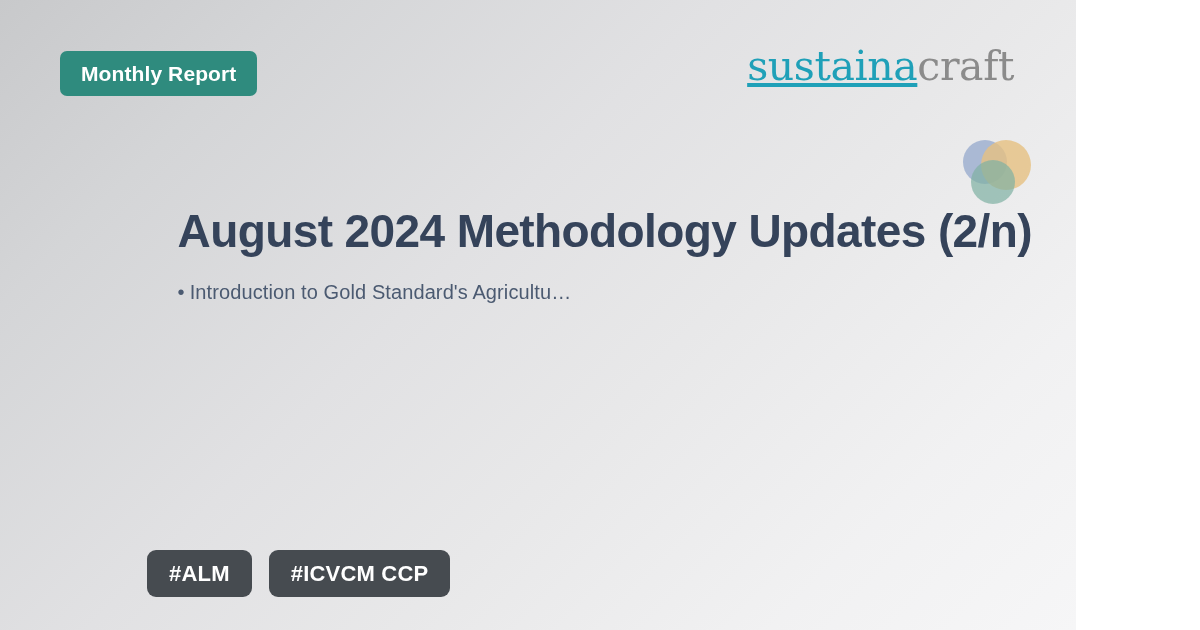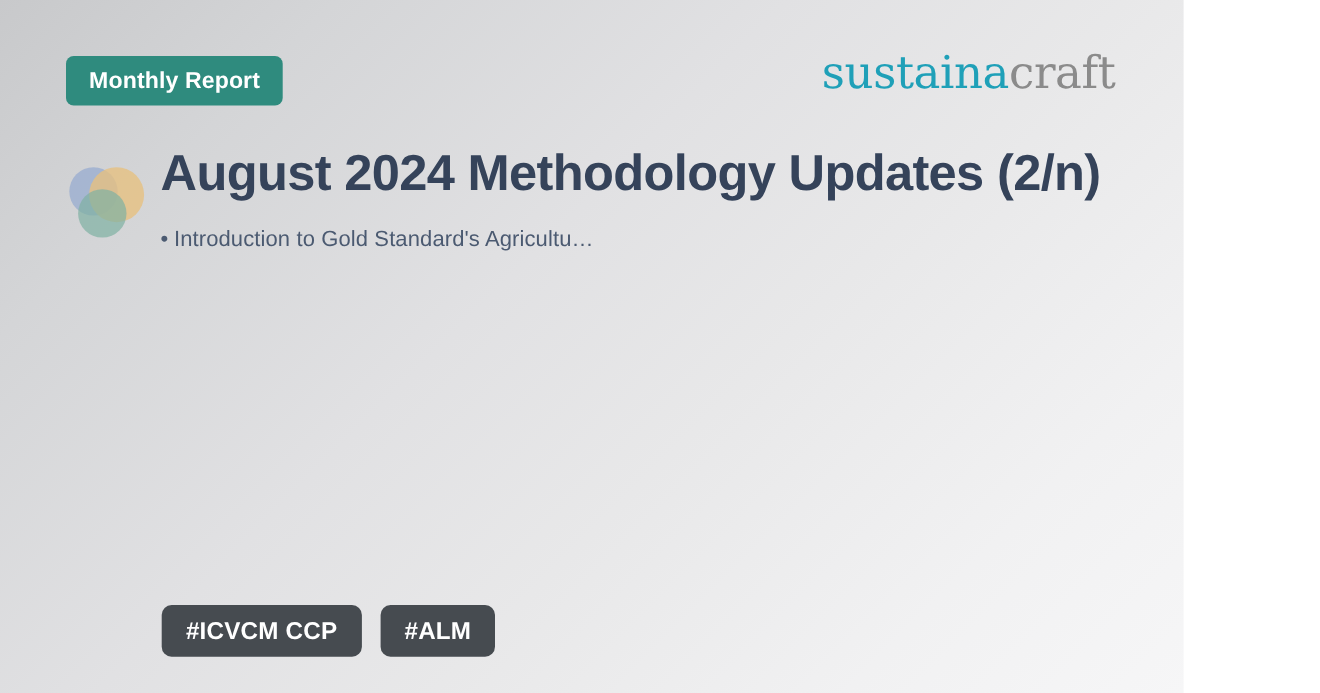--- a/index.html
+++ b/index.html
@@ -50,31 +50,32 @@
     position: absolute;
     right: 62px;
     top: 46px;
     font-family: "DejaVu Serif", serif;
     font-size: 41px;
     font-weight: 400;
     letter-spacing: -0.4px;
     white-space: nowrap;
     line-height: 1;
   }
-  .brand .brand-sustaina { color: #1fa0b8; }
+  .brand .brand-sustaina { color: #1fa0b8; text-decoration: underline; }
   .brand .brand-craft   { color: #8b8b8b; }
 
   
   .title-row {
     position: absolute;
     left: 60px;
     top: 133px;
     right: 44px;
     display: flex;
-    align-items: center;
+    align-items: flex-end;
+    flex-direction: column;
   }
 
   .mark {
     position: relative;
     width: 72px;
     height: 72px;
     flex: 0 0 72px;
     margin-top: 2px;
   }
   .mark svg { display: block; width: 72px; height: 72px; }
@@ -154,17 +155,17 @@
 
     <div class="title-text-wrap">
       <h1 class="page-title">August 2024 Methodology Updates (2/n)</h1>
       <div class="subtitle">
         <span class="bullet">•</span><span>Introduction to Gold Standard's Agricultu…</span>
       </div>
     </div>
   </div>
 
   <div class="tag-row">
+    <span class="tag">#ALM</span>
     <span class="tag">#ICVCM CCP</span>
-    <span class="tag">#ALM</span>
   </div>
 
 </div>
 
 </body></html>

